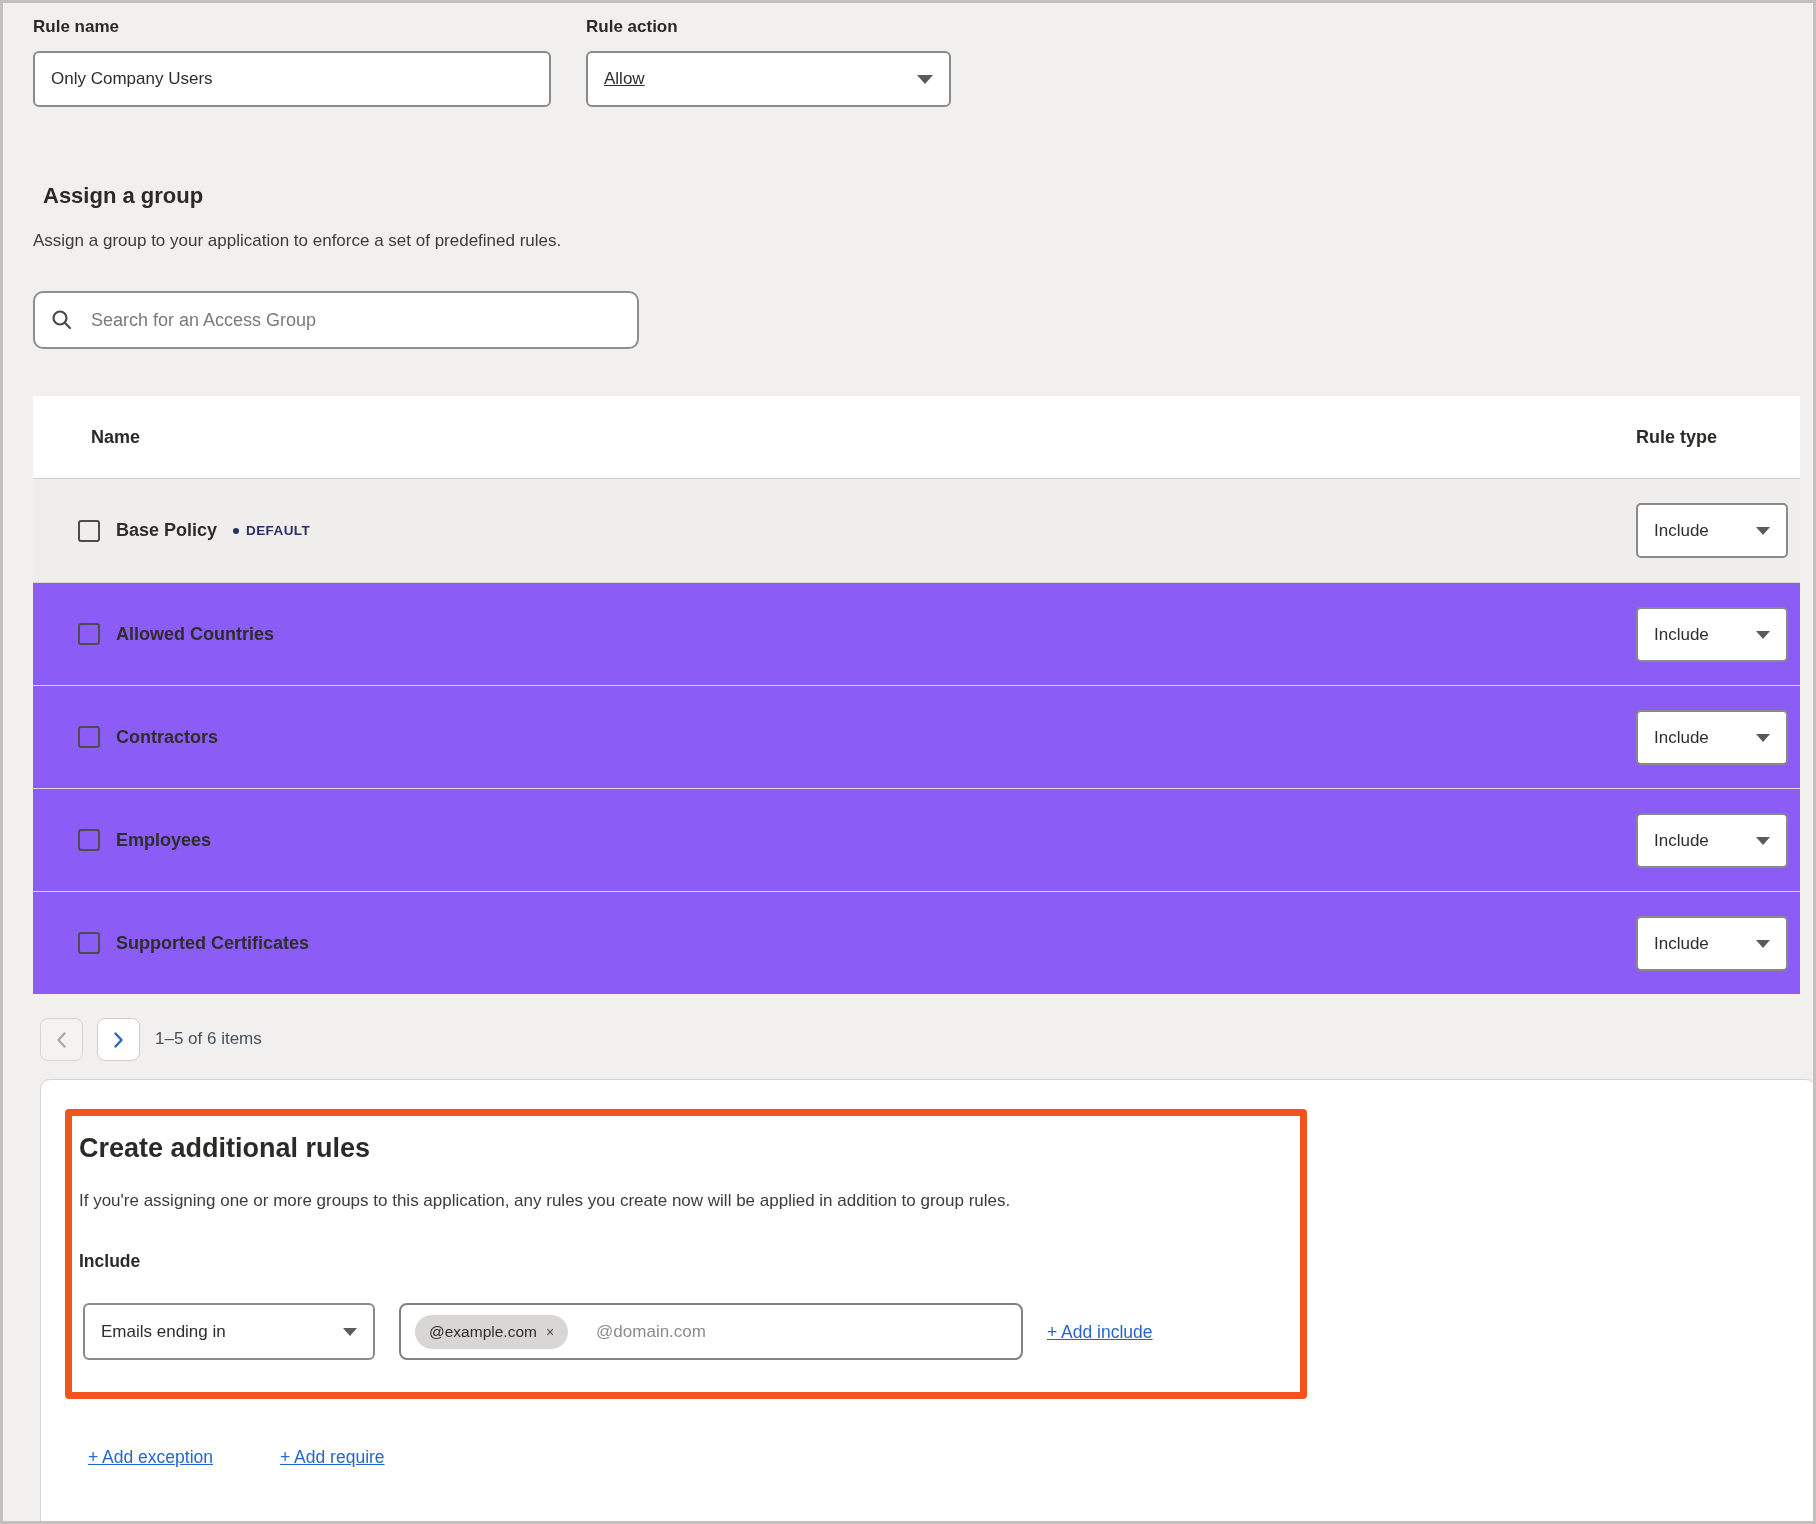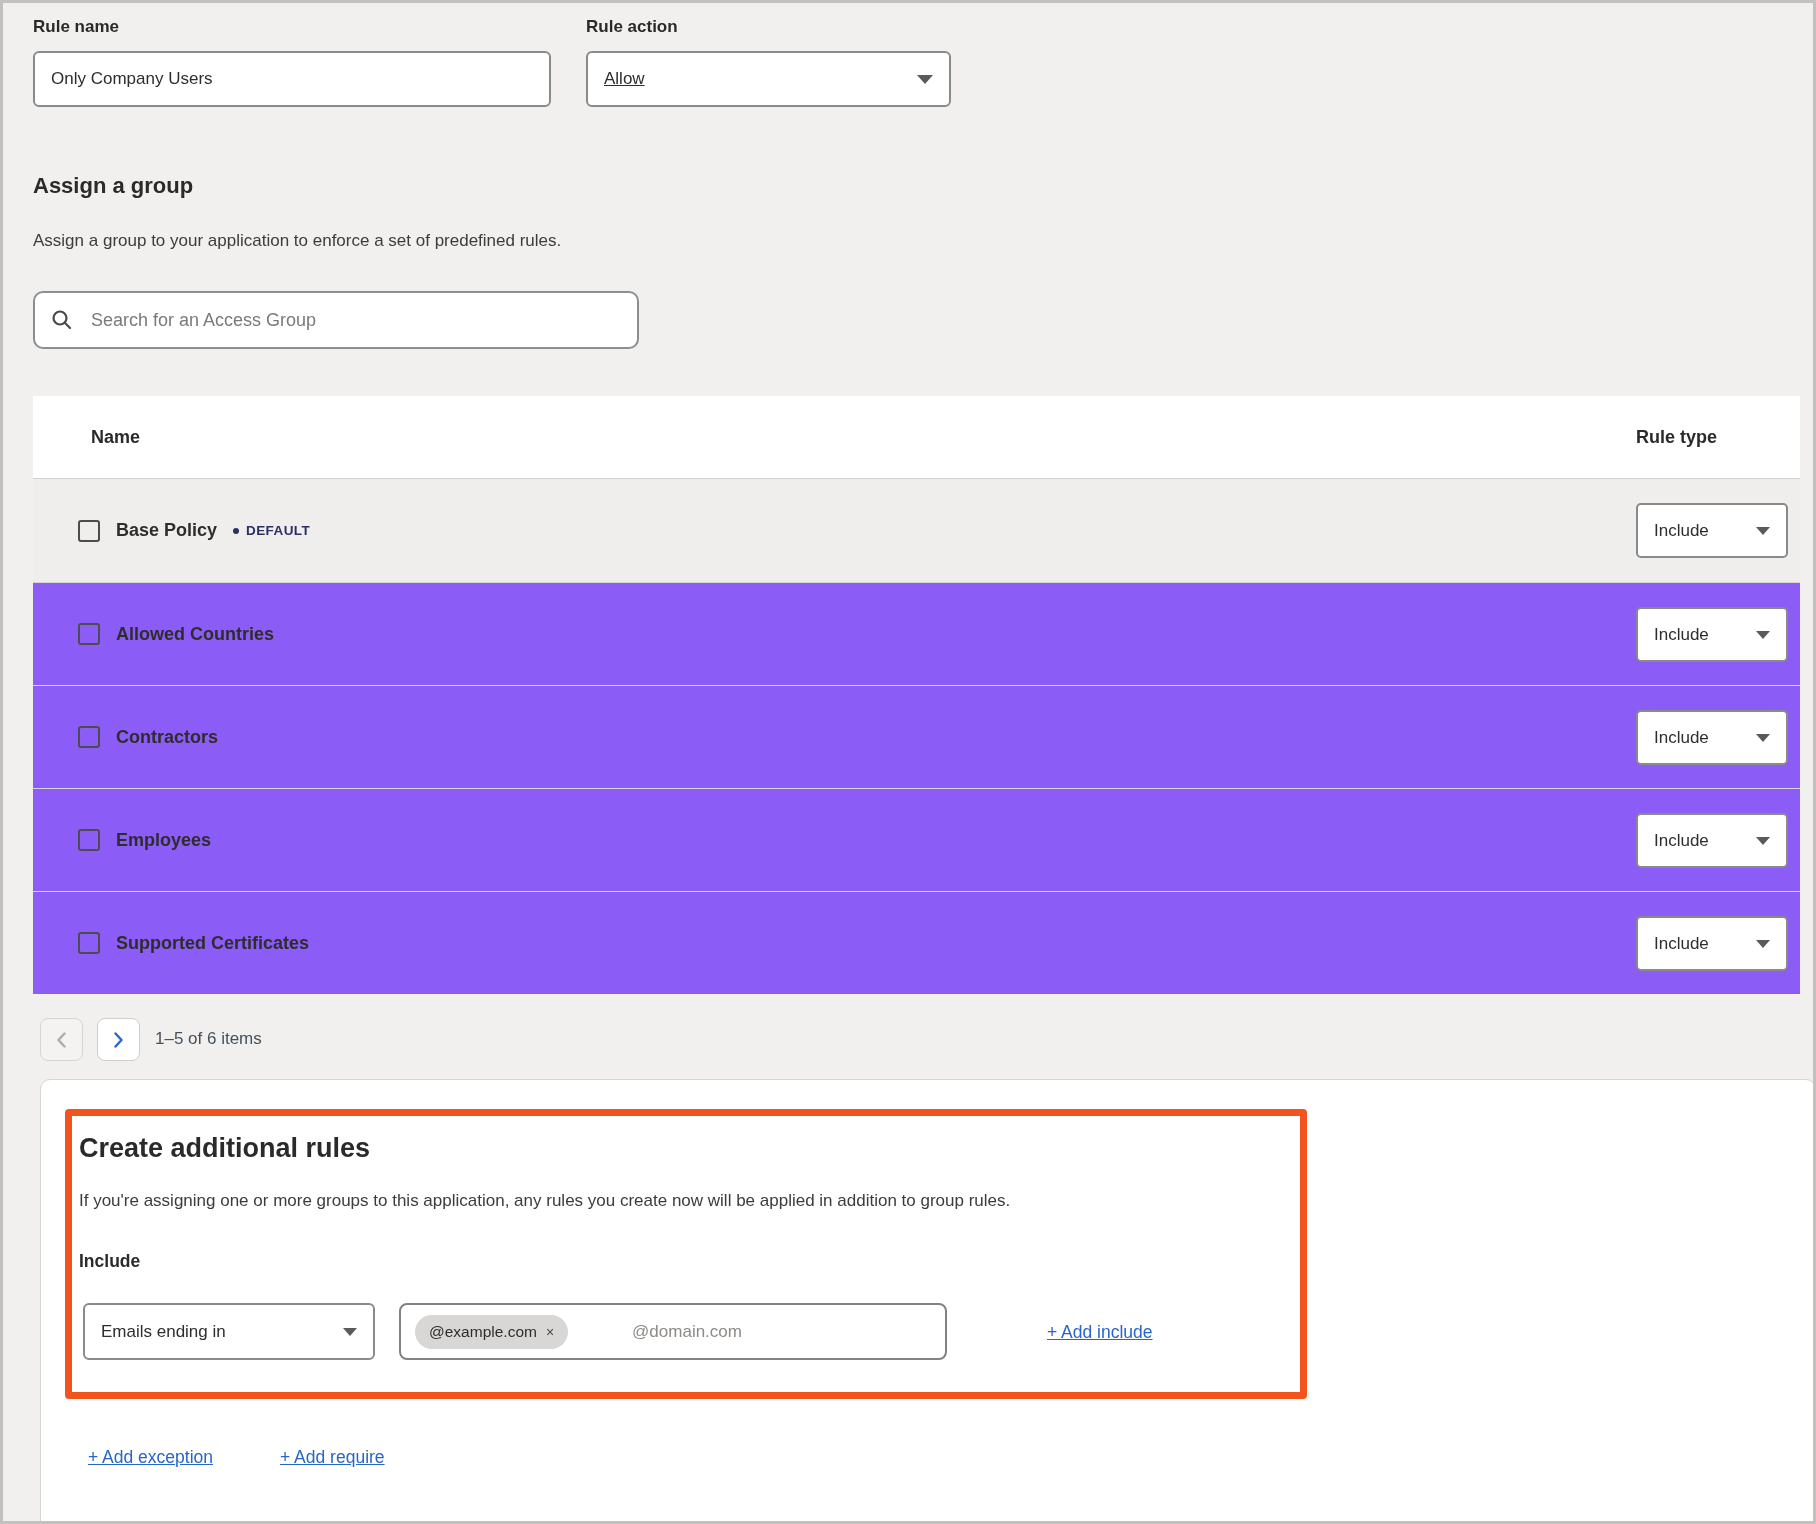--- a/index.html
+++ b/index.html
@@ -25,21 +25,21 @@
     border:2px solid #8a8a8a;border-radius:6px;
     display:flex;align-items:center;justify-content:space-between;
     padding:0 16px;font-size:17px;color:#2f2e2d;cursor:pointer;
   }
   .caret{
     width:0;height:0;flex:0 0 auto;
     border-left:8px solid transparent;border-right:8px solid transparent;
     border-top:9px solid #5a5a5a;
   }
   .caret.small{border-left-width:7px;border-right-width:7px;border-top-width:8px;}
-  h2.section-title{position:absolute;margin:0;font-size:22px;font-weight:bold;color:#2b2a29;}
+  h2.section-title{position:absolute;margin:10px;font-size:22px;font-weight:bold;color:#2b2a29;}
   .section-desc{position:absolute;font-size:17px;color:#3d3c3b;}
   .search-box{
     position:absolute;left:30px;top:288px;width:606px;height:58px;box-sizing:border-box;
     background:#fff;border:2px solid #8e8e8e;border-radius:10px;
     display:flex;align-items:center;padding:0 16px;
   }
   .search-box svg{flex:0 0 auto;margin-right:16px;}
   .search-box input{
     border:none;outline:none;flex:1;font-family:"Liberation Sans", sans-serif;
     font-size:18px;color:#2f2e2d;background:transparent;
@@ -86,23 +86,23 @@
   }
   .highlight-box{
     position:absolute;left:62px;top:1106px;width:1242px;height:290px;box-sizing:border-box;
     border:7px solid #f2541d;border-radius:4px;pointer-events:none;
   }
   .card-title{position:absolute;left:76px;top:1130px;margin:0;font-size:27px;font-weight:bold;color:#2b2a29;}
   .card-desc{position:absolute;left:76px;top:1188px;font-size:17px;color:#3d3c3b;}
   .include-label{position:absolute;left:76px;top:1248px;font-size:17.5px;font-weight:bold;color:#2b2a29;}
   .emails-select{left:80px;top:1300px;width:292px;height:57px;border-radius:6px;}
   .tag-input{
-    position:absolute;left:396px;top:1300px;width:548px;height:57px;box-sizing:border-box;
+    position:absolute;left:396px;top:1300px;width:624px;height:57px;box-sizing:border-box;
     background:#fff;border:2px solid #828282;border-radius:8px;
-    display:flex;align-items:center;padding:0 14px;gap:36px;
+    display:flex;align-items:center;padding:0 14px;
   }
   .chip{
     display:flex;align-items:center;height:34px;padding:0 14px;
     background:#d8d7d5;border-radius:17px;flex:0 0 auto;
   }
   .chip .chip-text{font-size:15.5px;color:#2e2d2c;}
   .chip .chip-x{margin-left:9px;font-size:14px;color:#4a4a4a;cursor:pointer;line-height:1;}
   .tag-input input{
     border:none;outline:none;flex:1;margin-left:26px;background:transparent;
     font-family:"Liberation Sans", sans-serif;font-size:17px;color:#2f2e2d;

